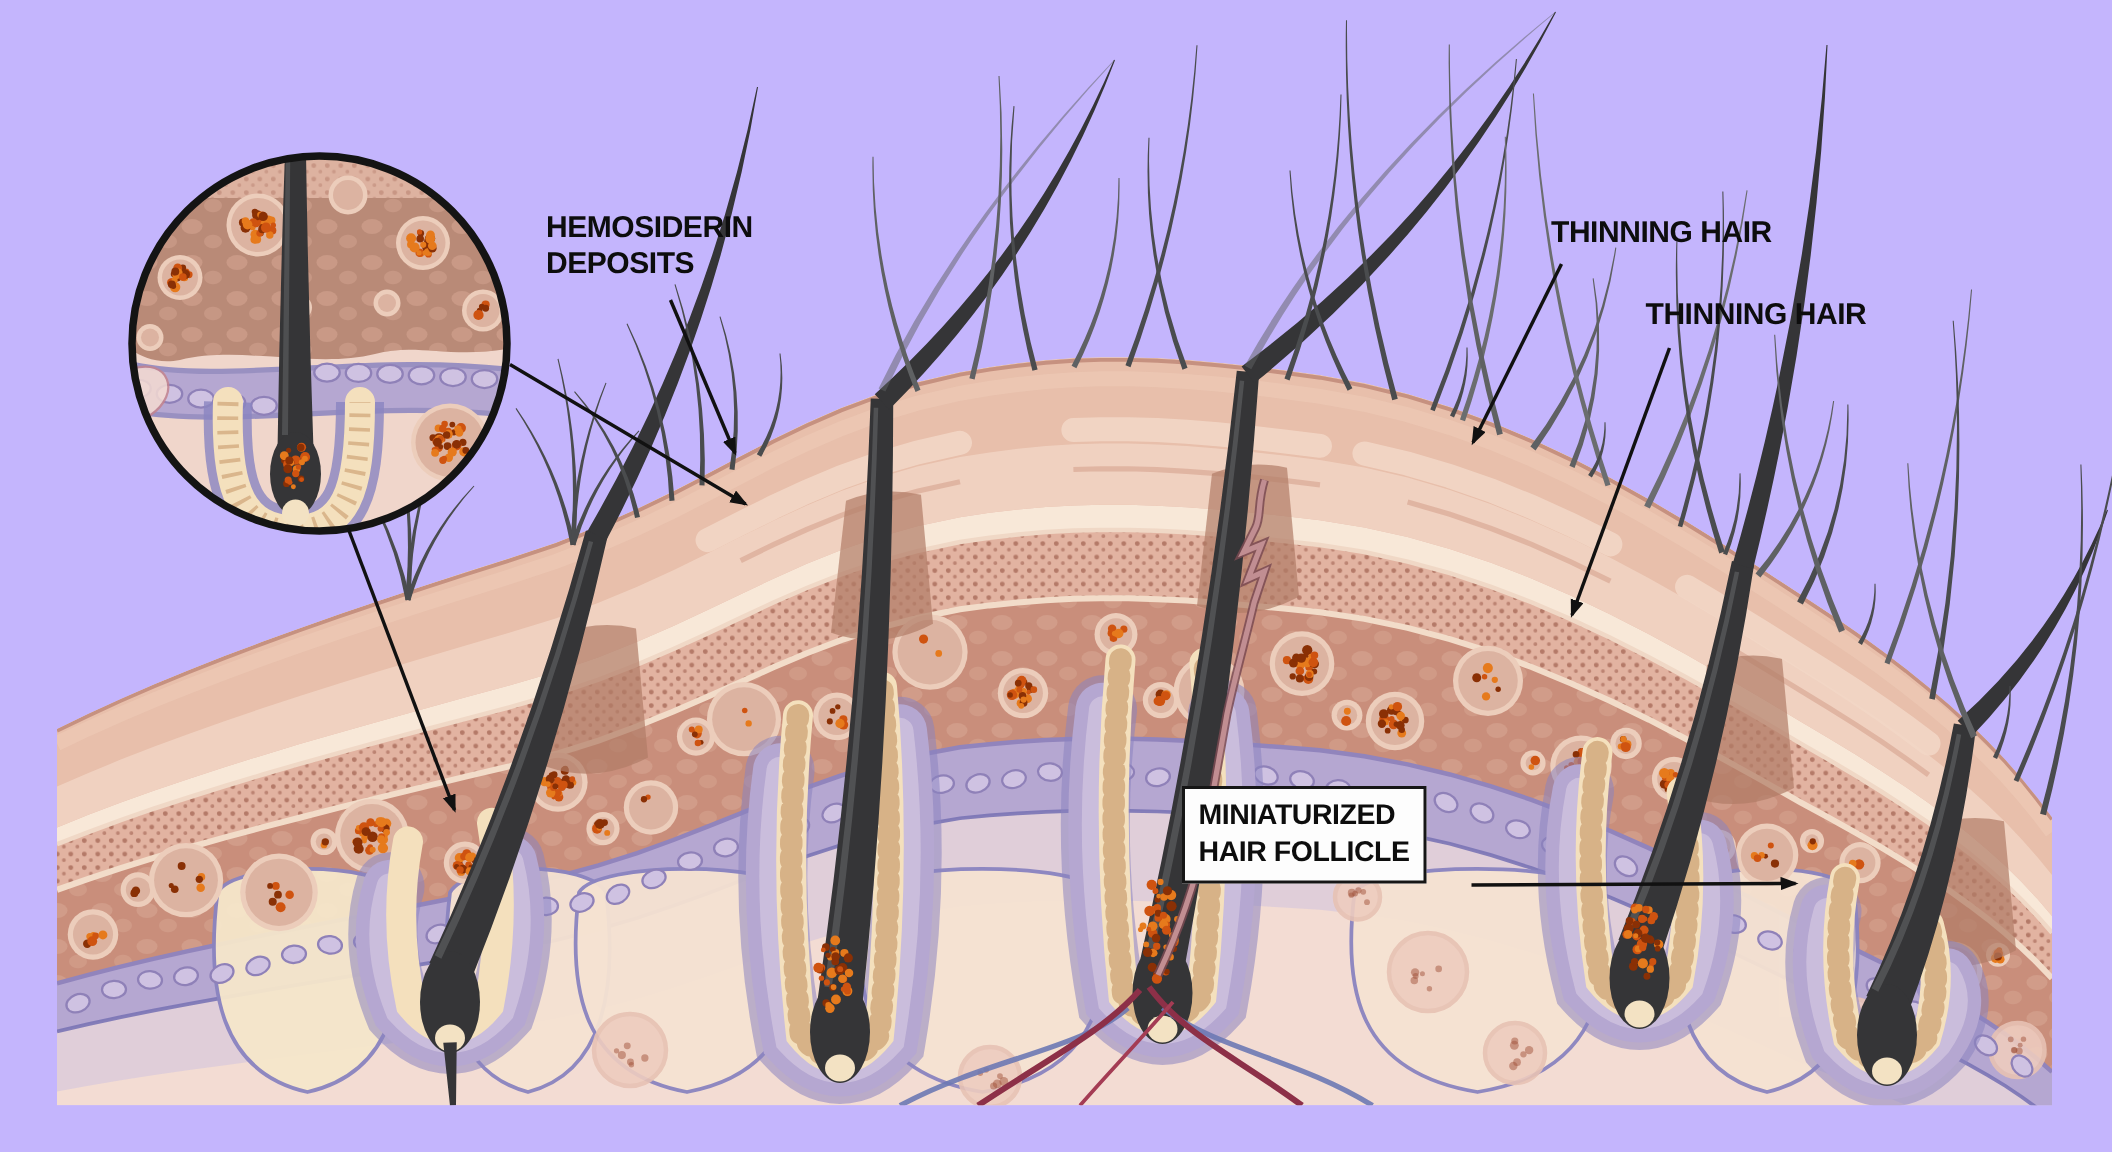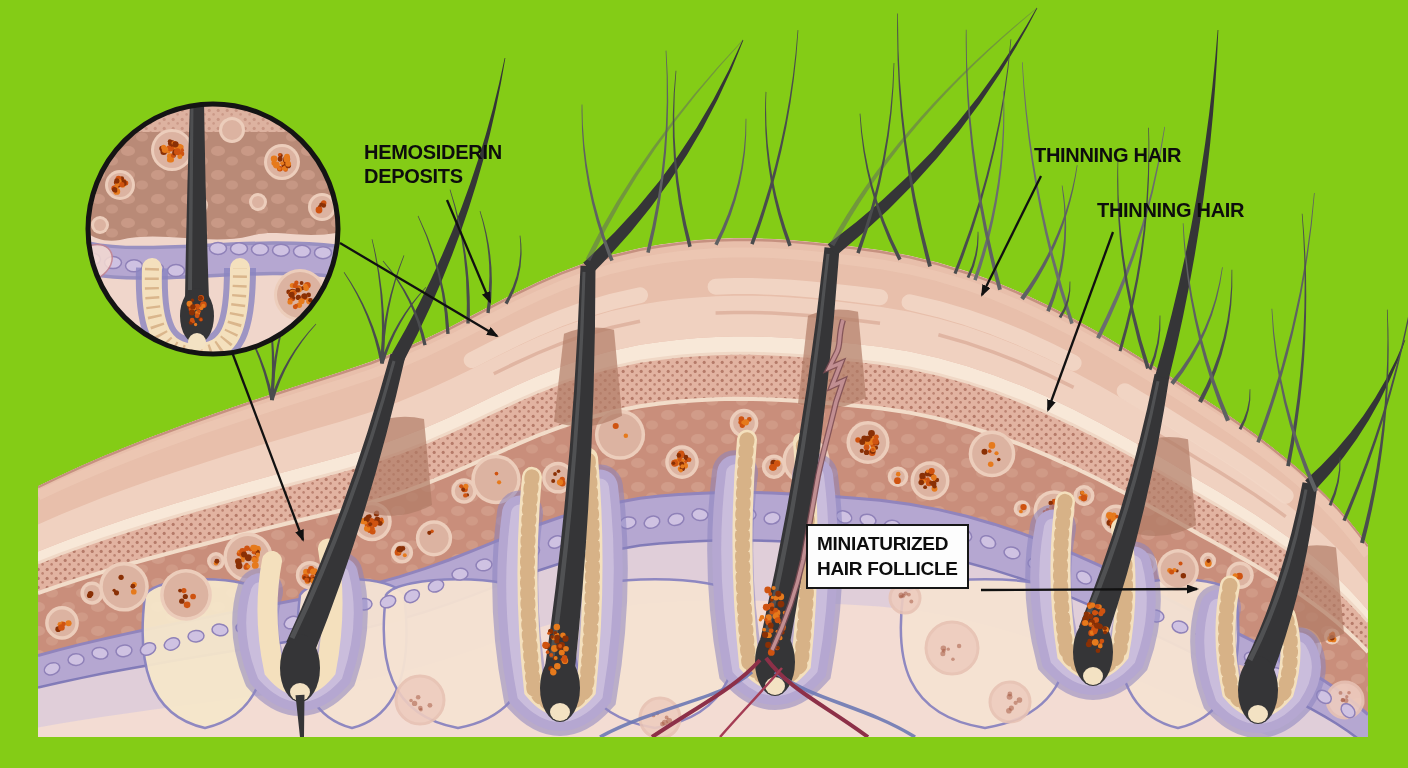--- a/index.html
+++ b/index.html
@@ -1,17 +1,17 @@
 <!DOCTYPE html>
 <html><head>
 <meta charset="utf-8">
 <style>
   html,body{margin:0;padding:0;background:#ffffff;width:1408px;height:768px;overflow:hidden;
     font-family:"Liberation Sans", sans-serif;}
-  #stage{position:relative;width:1408px;height:768px;background:#84cc16;}
+  #stage{position:relative;width:1408px;height:768px;background:#c4b5fd;}
   #art{position:absolute;left:0;top:0;}
   .lbl{position:absolute;color:#0d0d0d;font-weight:bold;font-size:20px;line-height:1.18;
     letter-spacing:-0.3px;white-space:pre-line;}
   .lbl-box{position:absolute;color:#0d0d0d;font-weight:bold;font-size:19px;line-height:1.3;
     letter-spacing:-0.3px;white-space:pre-line;background:#fdfdfd;border:2.5px solid #161616;
     padding:6px 9px;}
 </style>
 </head>
 <body>
 
@@ -973,15 +973,15 @@
         <line x1="1041" y1="176" x2="982" y2="295" stroke="#111111" stroke-width="2.3" marker-end="url(#ah)"></line>
         <line x1="1113" y1="232" x2="1048" y2="410" stroke="#111111" stroke-width="2.3" marker-end="url(#ah)"></line>
         <line x1="981" y1="590" x2="1197" y2="589" stroke="#111111" stroke-width="2.3" marker-end="url(#ah)"></line>
       </g>
   </svg>
 
   <div class="lbl" style="left:364px;top:141px">HEMOSIDERIN
 DEPOSITS</div>
   <div class="lbl" style="left:1034px;top:144px">THINNING HAIR</div>
   <div class="lbl" style="left:1097px;top:199px">THINNING HAIR</div>
-  <div class="lbl-box" style="left:806px;top:524px">MINIATURIZED
+  <div class="lbl-box" style="left:788px;top:524px">MINIATURIZED
 HAIR FOLLICLE</div>
 </div>
 
 </body></html>

